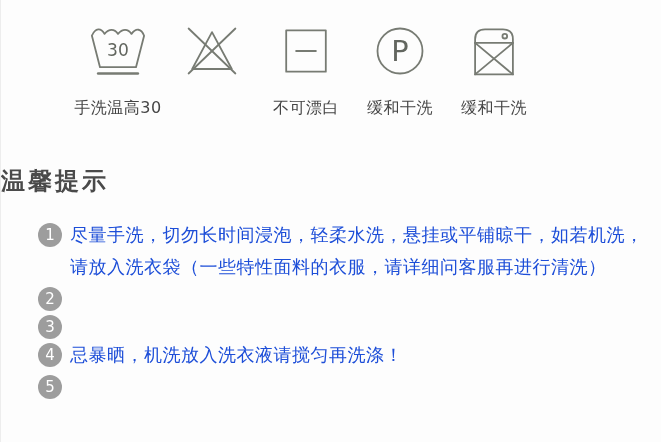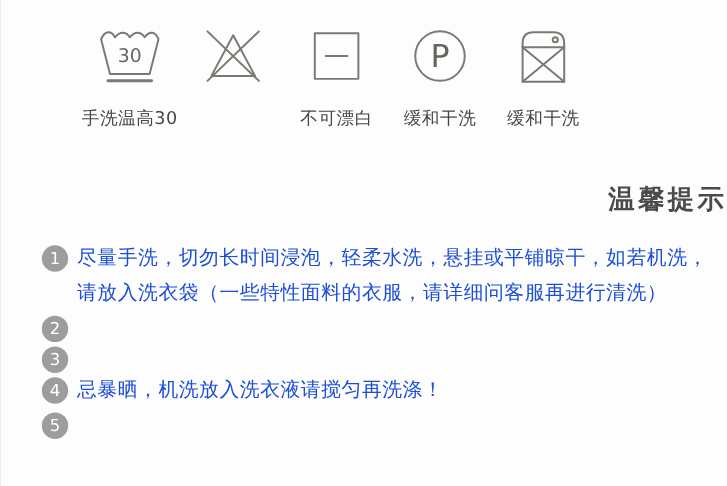--- a/index.html
+++ b/index.html
@@ -43,26 +43,27 @@
     stroke-linejoin: round;
   }
   svg .thick { stroke-width: 3; }
   svg text {
     fill: #62665f;
     font-family: "DejaVu Sans", "Liberation Sans", sans-serif;
   }
   
   .tips-title {
     margin-top: 47px;
-    text-align: right;
+    text-align: left;
     font-size: 24px;
     font-weight: bold;
     letter-spacing: 3px;
     color: #4a4a4a;
     line-height: 30px;
+    font-family: Liberation Serif, serif;
   }
   .tips-list {
     margin-top: 23px;
     padding-left: 37px;
     padding-right: 14px;
   }
   .tip {
     display: flex;
     align-items: flex-start;
   }

